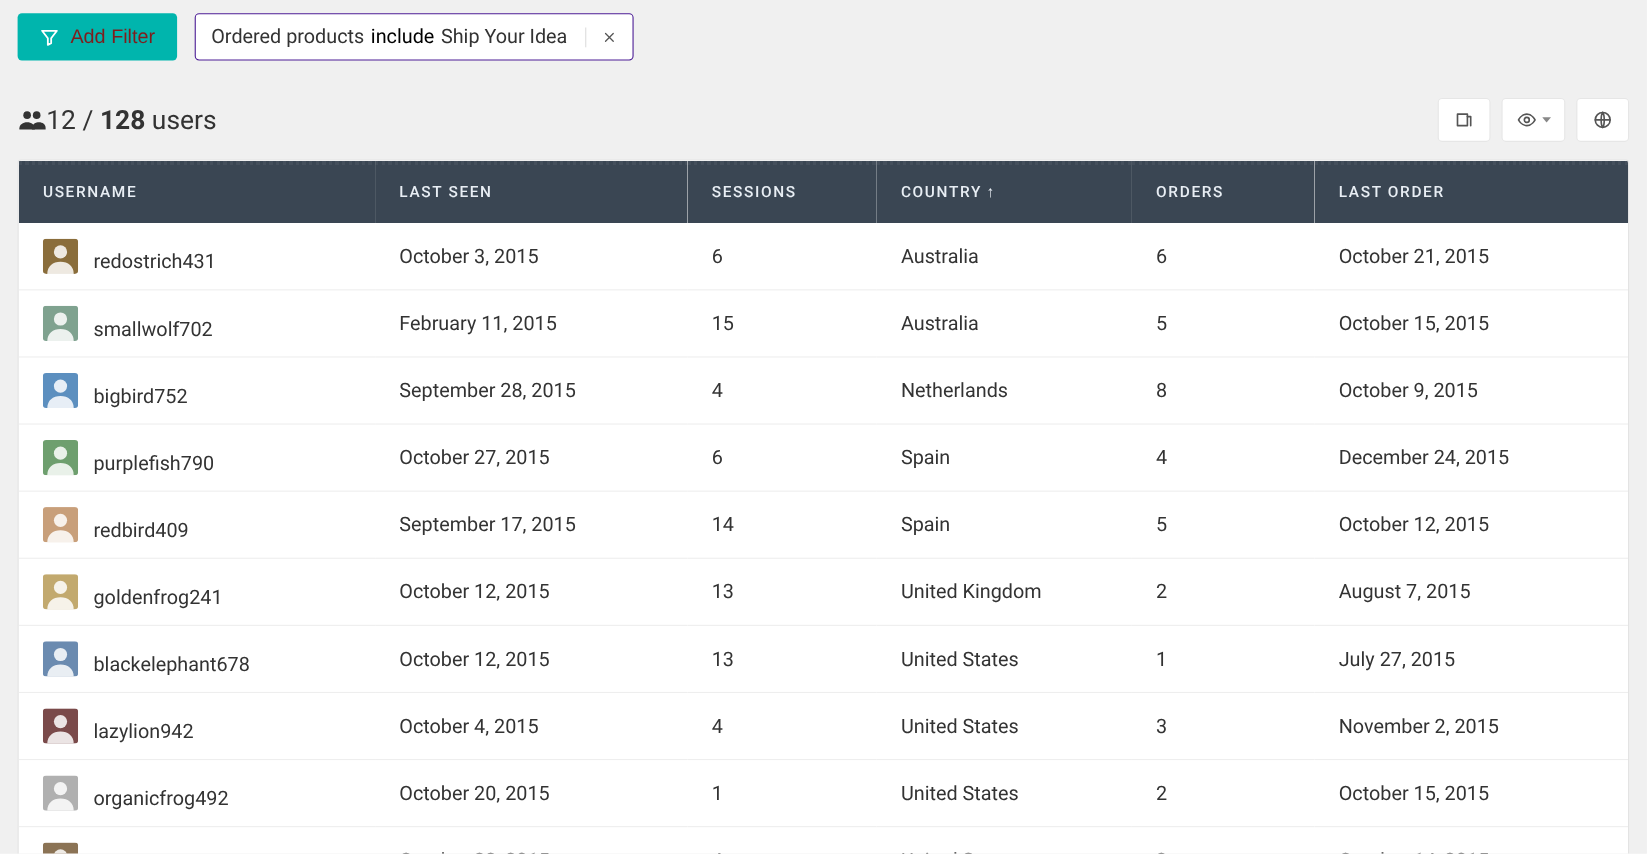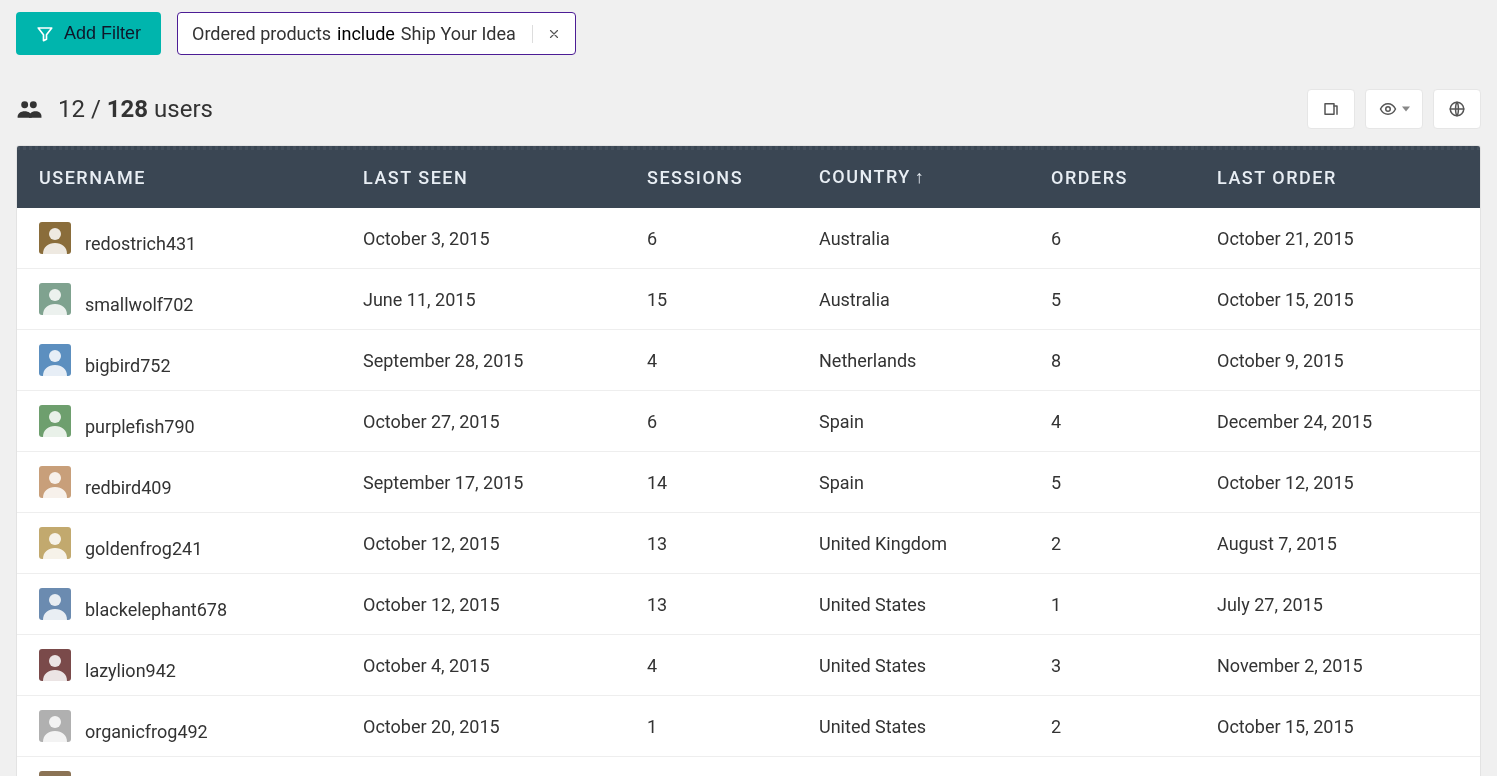--- a/index.html
+++ b/index.html
@@ -18,21 +18,21 @@
     display: flex;
     align-items: center;
     gap: 16px;
     margin-bottom: 34px;
   }
   .add-filter-btn {
     display: inline-flex;
     align-items: center;
     gap: 10px;
     background: #00b5ad;
-    color: #0f172a;
+    color: #7f1d1d;
     border: none;
     border-radius: 4px;
     padding: 11px 20px;
     font-size: 18px;
     font-weight: 400;
     cursor: pointer;
   }
   .filter-chip {
     display: inline-flex;
     align-items: center;
@@ -60,21 +60,21 @@
 
   .summary-row {
     display: flex;
     align-items: center;
     justify-content: space-between;
     margin-bottom: 16px;
   }
   .summary-left {
     display: flex;
     align-items: center;
-    gap: 16px;
+    gap: 0;
     font-size: 24px;
     color: #333;
   }
   .summary-left .count-current { font-weight: 400; }
   .summary-left .count-total { font-weight: 700; }
   .summary-left .users-label { font-weight: 400; color:#333; }
 
   .toolbar-right {
     display: flex;
     gap: 10px;
@@ -101,21 +101,21 @@
     overflow: hidden;
   }
   table {
     width: 100%;
     border-collapse: collapse;
     table-layout: fixed;
   }
   thead th {
     background: #3a4653;
     color: #e8eef4;
-    font-size: 18px;
+    font-size: 14px;
     font-weight: 500;
     letter-spacing: 1.5px;
     text-transform: uppercase;
     text-align: left;
     padding: 20px 22px;
     position: relative;
   }
   thead th::before {
     content:"";
     position:absolute;
@@ -279,21 +279,21 @@
             <td>
               <div class="user-cell">
                 <svg class="avatar" viewBox="0 0 32 32">
                   <rect width="32" height="32" fill="#7fa28f"></rect>
                   <circle cx="16" cy="12" r="6" fill="rgba(255,255,255,0.85)"></circle>
                   <path d="M4 32c0-7 5-11 12-11s12 4 12 11" fill="rgba(255,255,255,0.85)"></path>
                 </svg>
                 <span>smallwolf702</span>
               </div>
             </td>
-            <td>June 11, 2015</td>
+            <td>February 11, 2015</td>
             <td>15</td>
             <td>Australia</td>
             <td>5</td>
             <td>October 15, 2015</td>
           </tr>
           <tr>
             <td>
               <div class="user-cell">
                 <svg class="avatar" viewBox="0 0 32 32">
                   <rect width="32" height="32" fill="#5c8fbf"></rect>

